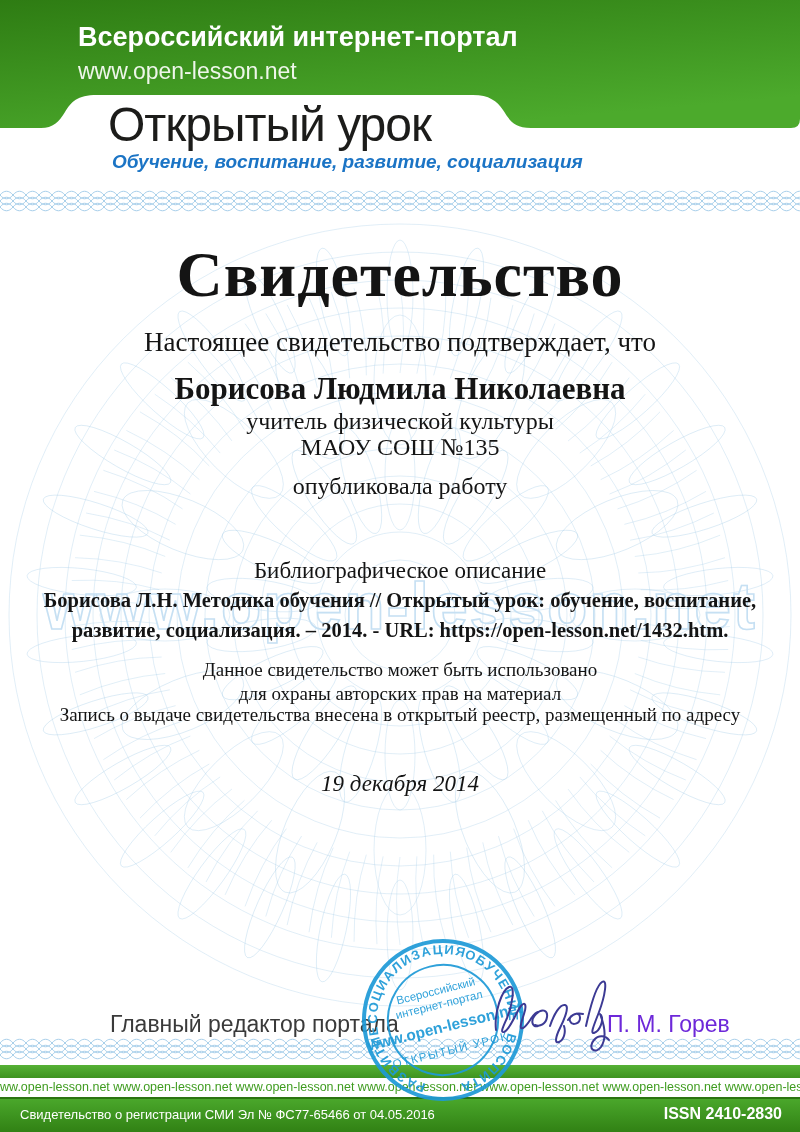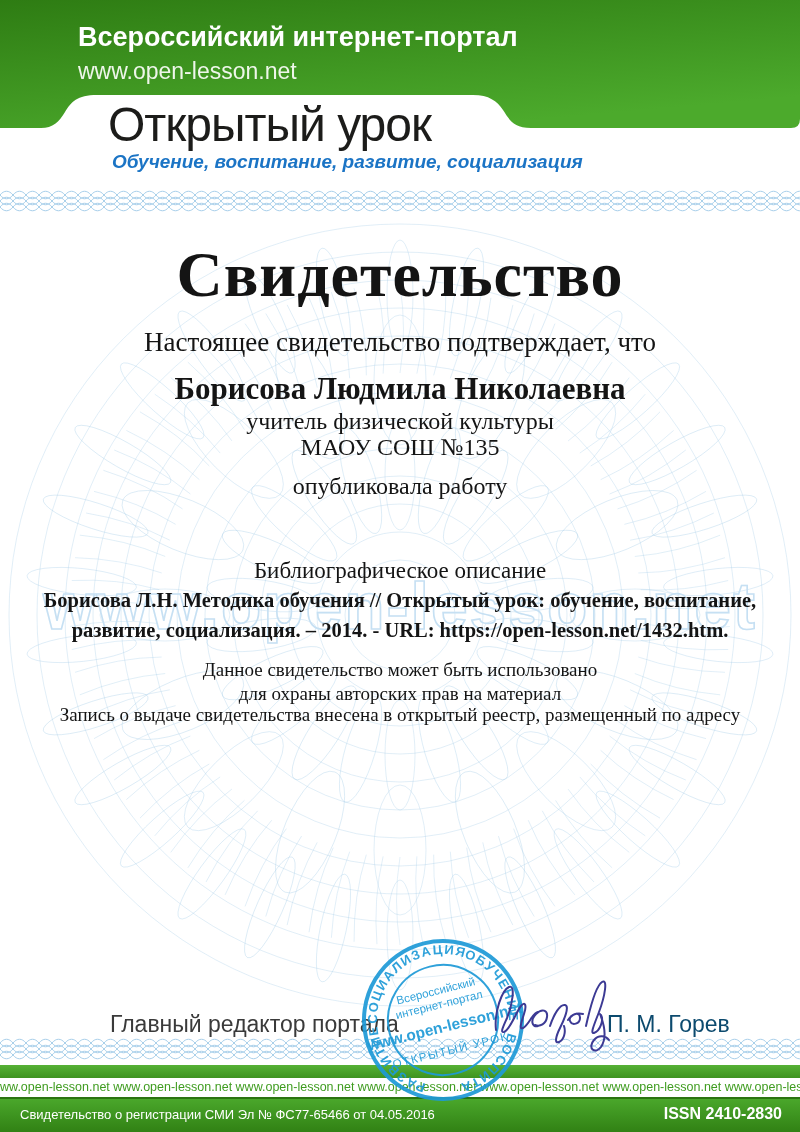--- a/index.html
+++ b/index.html
@@ -40,21 +40,21 @@
   .usage-line1{top:659px;font-size:19px;}
   .usage-line2{top:683px;font-size:19px;}
   .registry-line1{top:704px;font-size:19px;}
   .registry-line2{top:728px;font-size:19px;}
   .issue-date{top:771px;font-size:23px;font-style:italic;}
 
   
   .editor-label{position:absolute;left:110px;top:1011px;font-family:"Liberation Sans",sans-serif;
                 font-size:23px;color:#3a3a3a;z-index:10;}
   .editor-name{position:absolute;left:607px;top:1011px;font-family:"Liberation Sans",sans-serif;
-               font-size:23px;color:#0c4a6e;z-index:10;}
+               font-size:23px;color:#6d28d9;z-index:10;}
   .stamp-svg{position:absolute;left:359px;top:936px;z-index:40;}
   .signature-svg{position:absolute;left:488px;top:968px;z-index:50;}
 
   
   .green-bar-1{position:absolute;left:0;top:1065px;width:800px;height:13px;z-index:20;
                background:linear-gradient(#56b135,#3e9320);}
   .link-strip{position:absolute;left:0;top:1078px;width:800px;height:19px;line-height:19px;z-index:20;
               font-family:"Liberation Sans",sans-serif;font-size:12.5px;color:#3f9c20;
               white-space:nowrap;overflow:hidden;text-indent:-9px;background:#ffffff;}
   .footer-bar{position:absolute;left:0;top:1097px;width:800px;height:35px;z-index:20;
@@ -284,20 +284,21 @@
   <div class="cline recipient-name">Борисова Людмила Николаевна</div>
   <div class="cline recipient-role">учитель физической культуры</div>
   <div class="cline recipient-school">МАОУ СОШ №135</div>
   <div class="cline action-line">опубликовала работу</div>
   <div class="cline bib-label">Библиографическое описание</div>
   <div class="cline bib-line1">Борисова Л.Н. Методика обучения // Открытый урок: обучение, воспитание,</div>
   <div class="cline bib-line2">развитие, социализация. – 2014. - URL: https://open-lesson.net/1432.htm.</div>
   <div class="cline usage-line1">Данное свидетельство может быть использовано</div>
   <div class="cline registry-line1">Запись о выдаче свидетельства внесена в открытый реестр, размещенный по адресу</div>
   <div class="cline usage-line2">для охраны авторских прав на материал</div>
+  <div class="cline issue-date">19 декабря 2014</div>
 
   <div class="editor-label">Главный редактор портала</div>
   <div class="editor-name">П. М. Горев</div>
 
   <svg class="band band-bottom" width="800" height="22">
     <rect width="800" height="22" fill="url(#wavepat)" opacity="0.8"></rect>
   </svg>
 
   <div class="green-bar-1"></div>
   <div class="link-strip">www.open-lesson.net www.open-lesson.net www.open-lesson.net www.open-lesson.net www.open-lesson.net www.open-lesson.net www.open-lesson.net www.open-lesson.net www.open-lesson.net www.open-lesson.net www.open-lesson.net www.open-lesson.net</div>

